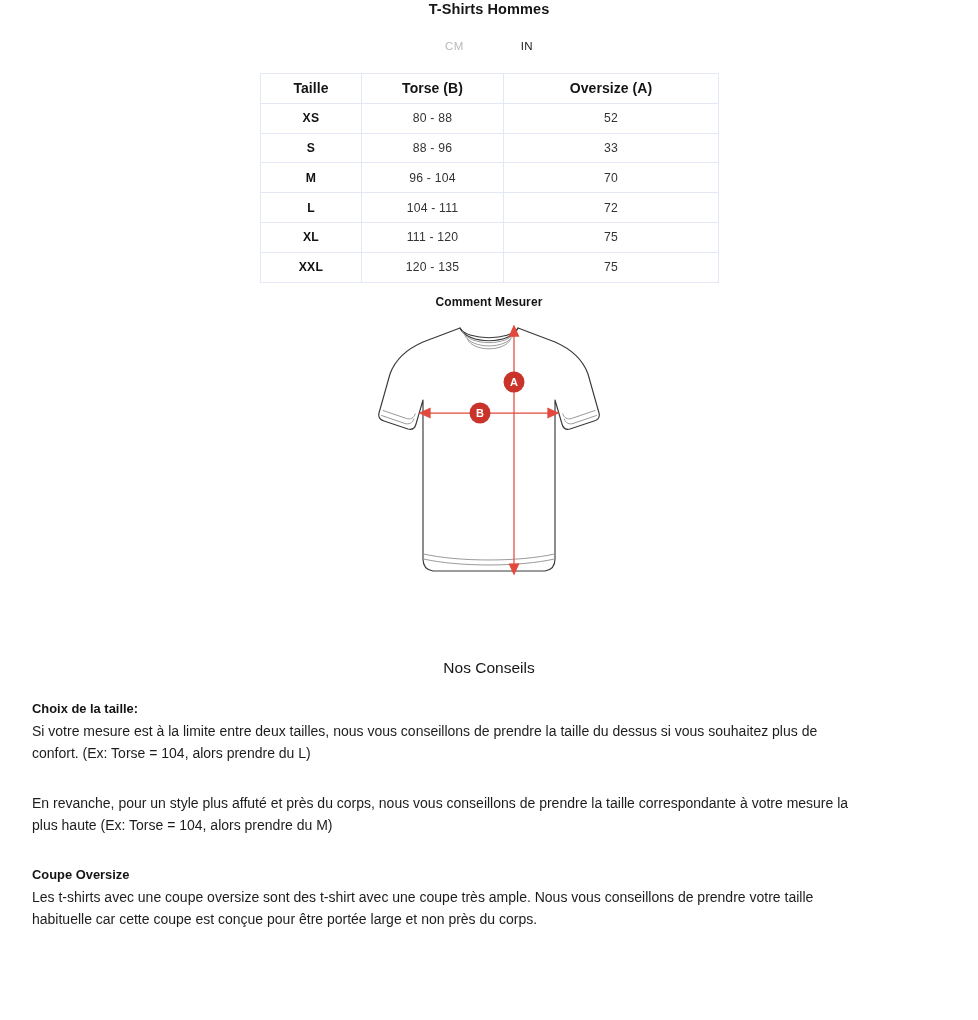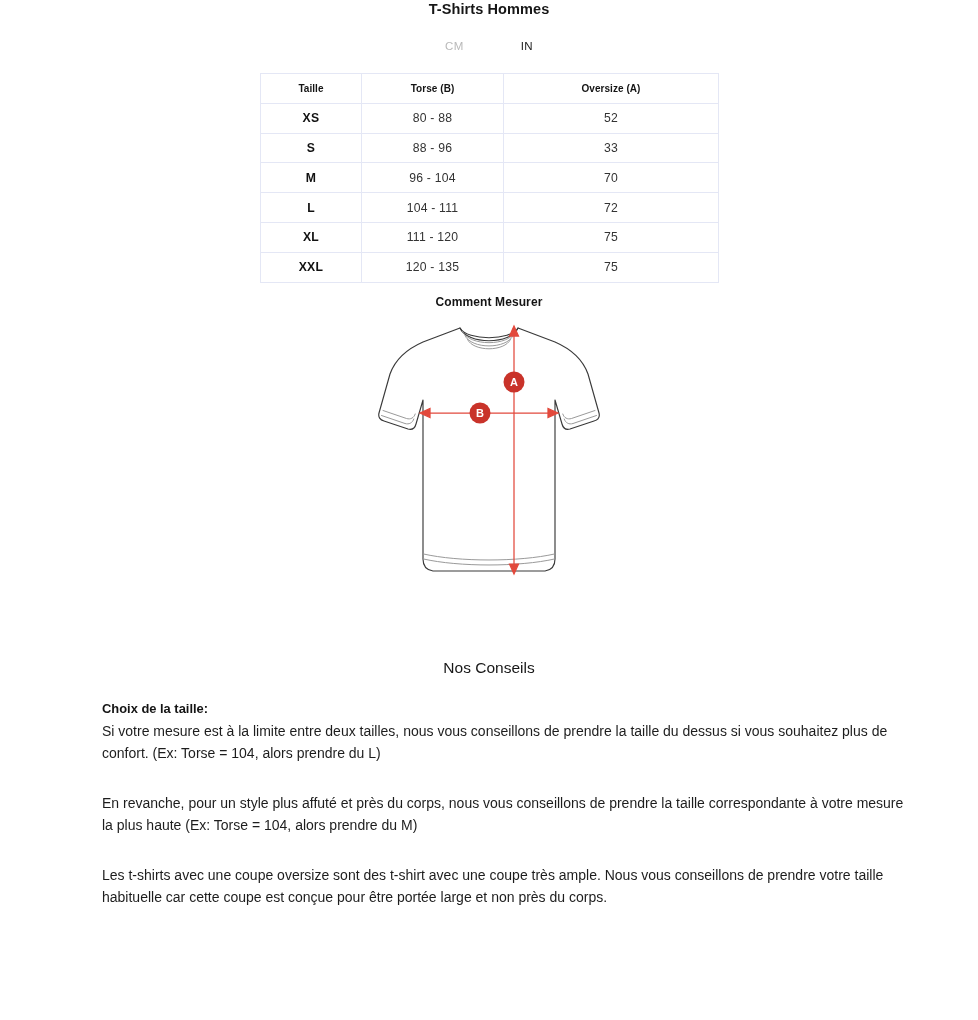--- a/index.html
+++ b/index.html
@@ -68,21 +68,21 @@
 
   table.size-table th,
   table.size-table td {
     border: 1px solid #e4e7f5;
     height: 28.8px;
     text-align: center;
     vertical-align: middle;
     padding: 0 2px;
   }
   table.size-table th {
-    font-size: 10px;
+    font-size: 14px;
     font-weight: bold;
     color: #141414;
     letter-spacing: 0.05px;
   }
   table.size-table td {
     font-size: 12.2px;
     color: #333333;
     letter-spacing: 0.2px;
   }
   table.size-table td.cell-size {
@@ -116,21 +116,21 @@
     text-align: center;
     font-size: 15.5px;
     font-weight: normal;
     color: #171717;
     margin: 0;
     padding-top: 62px;
     line-height: 20px;
   }
   .advice-body {
     margin: 0;
-    padding: 0 74px 0 102px;
+    padding: 0 74px 0 32px;
   }
   .advice-block { margin-top: 20px; }
   .advice-block.gap-lg { margin-top: 27px; }
   .advice-h {
     font-size: 12.9px;
     font-weight: bold;
     color: #141414;
     line-height: 22px;
     margin: 0;
   }
@@ -279,16 +279,17 @@
   <div class="advice-block">
     <p class="advice-h">Choix de la taille:</p>
     <p class="advice-p">Si votre mesure est à la limite entre deux tailles, nous vous conseillons de prendre la taille du dessus si vous souhaitez plus de confort. (Ex: Torse = 104, alors prendre du L)</p>
   </div>
 
   <div class="advice-block gap-lg">
     <p class="advice-p">En revanche, pour un style plus affuté et près du corps, nous vous conseillons de prendre la taille correspondante à votre mesure la plus haute (Ex: Torse = 104, alors prendre du M)</p>
   </div>
 
   <div class="advice-block gap-lg">
+    <p class="advice-h">Coupe Oversize</p>
     <p class="advice-p">Les t-shirts avec une coupe oversize sont des t-shirt avec une coupe très ample. Nous vous conseillons de prendre votre taille habituelle car cette coupe est conçue pour être portée large et non près du corps.</p>
   </div>
 
 </div>
 
 </body></html>

